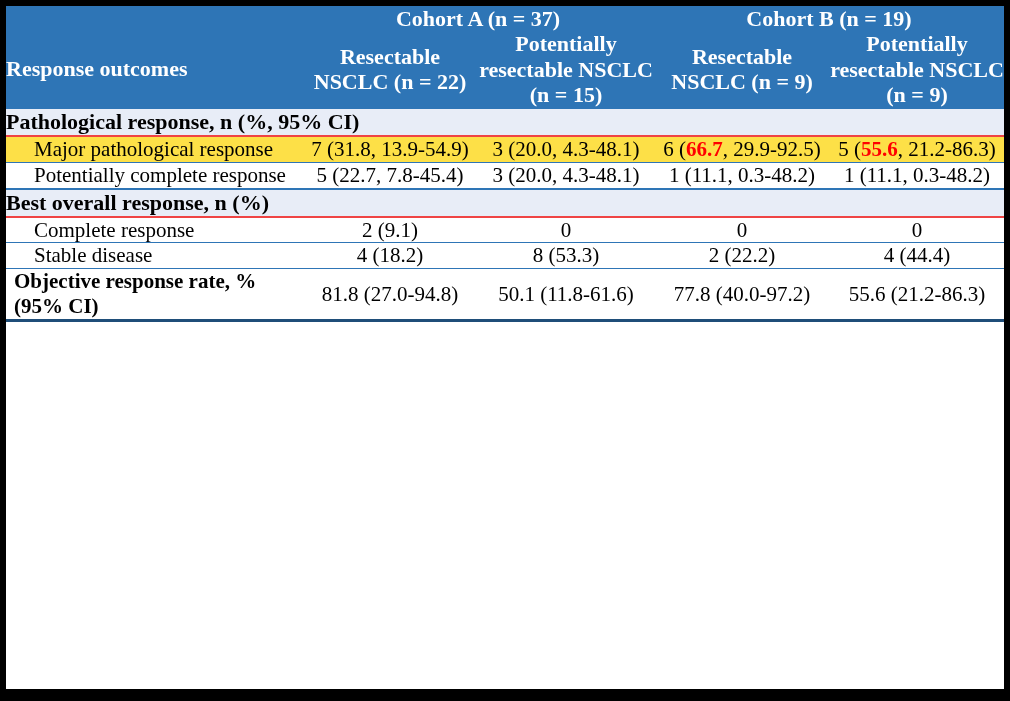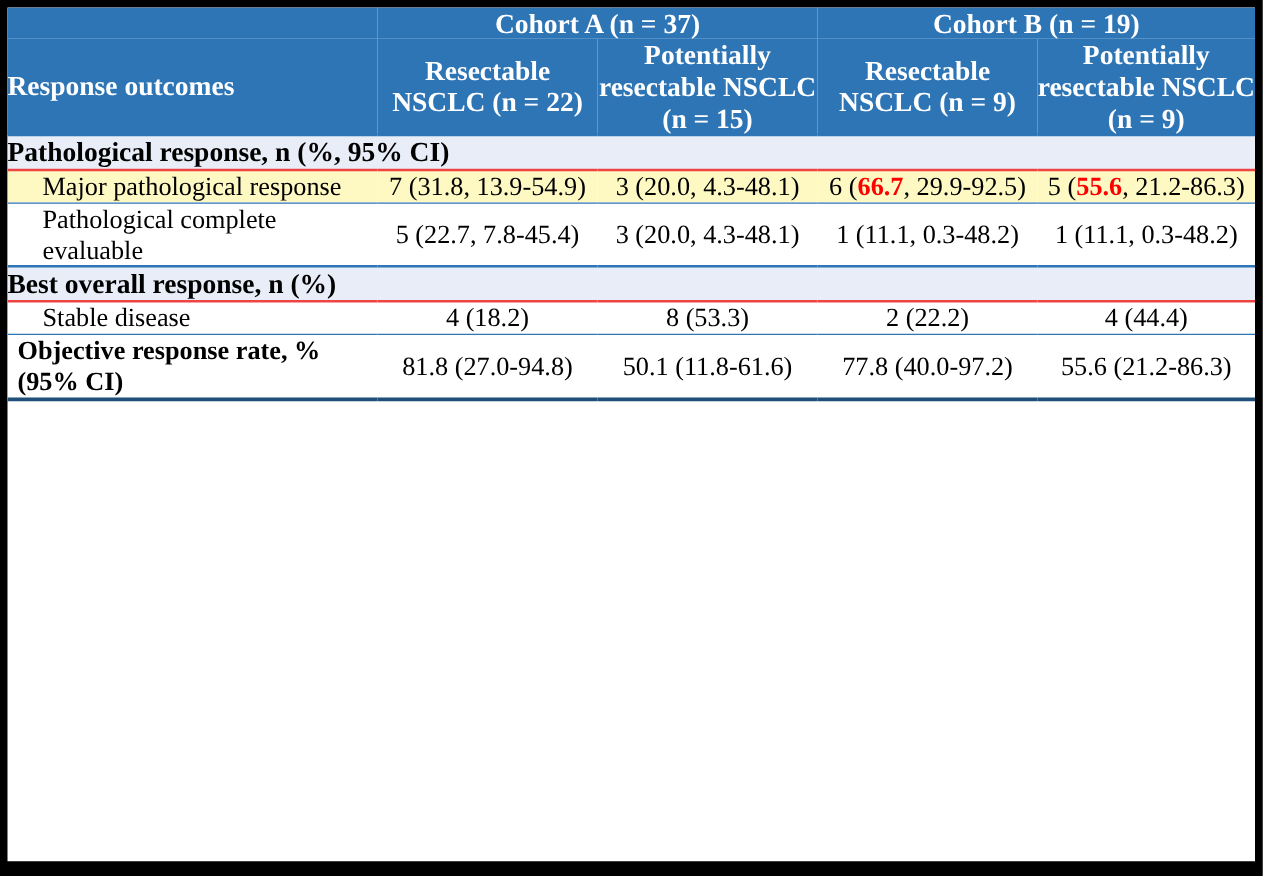--- a/index.html
+++ b/index.html
@@ -76,21 +76,21 @@
     border-bottom: 2px solid #ef4444;
   }
   .row td {
     border-top: 1px solid #2E75B6;
     border-bottom: 1px solid #2E75B6;
     font-size: 21px;
     line-height: 1.18;
     padding: 4px 8px;
     box-sizing: border-box;
   }
-  .row.shade td { background: #fef9c3; }
+  .row.shade td { background: #fde047; }
   .row.plain td { background: #ffffff; }
   .lbl {
     text-align: left;
     padding-left: 28px !important;
   }
   .lbl-bold {
     text-align: left;
     font-weight: bold;
     padding-left: 8px !important;
   }
@@ -137,28 +137,35 @@
             <td colspan="5">Pathological response, n (%, 95% CI)</td>
           </tr>
           <tr class="row shade">
             <td class="lbl">Major pathological response</td>
             <td class="val">7 (31.8, 13.9-54.9)</td>
             <td class="val">3 (20.0, 4.3-48.1)</td>
             <td class="val"><span>6 (</span><span class="hl">66.7</span><span>, 29.9-92.5)</span></td>
             <td class="val"><span>5 (</span><span class="hl">55.6</span><span>, 21.2-86.3)</span></td>
           </tr>
           <tr class="row plain">
-            <td class="lbl">Pathological complete evaluable</td>
+            <td class="lbl">Potentially complete response</td>
             <td class="val">5 (22.7, 7.8-45.4)</td>
             <td class="val">3 (20.0, 4.3-48.1)</td>
             <td class="val">1 (11.1, 0.3-48.2)</td>
             <td class="val">1 (11.1, 0.3-48.2)</td>
           </tr>
           <tr class="section-row">
             <td colspan="5">Best overall response, n (%)</td>
+          </tr>
+          <tr class="row plain">
+            <td class="lbl">Complete response</td>
+            <td class="val">2 (9.1)</td>
+            <td class="val">0</td>
+            <td class="val">0</td>
+            <td class="val">0</td>
           </tr>
           <tr class="row plain">
             <td class="lbl">Stable disease</td>
             <td class="val">4 (18.2)</td>
             <td class="val">8 (53.3)</td>
             <td class="val">2 (22.2)</td>
             <td class="val">4 (44.4)</td>
           </tr>
           <tr class="row plain bottom-edge">
             <td class="lbl-bold">Objective response rate, % (95% CI)</td>

